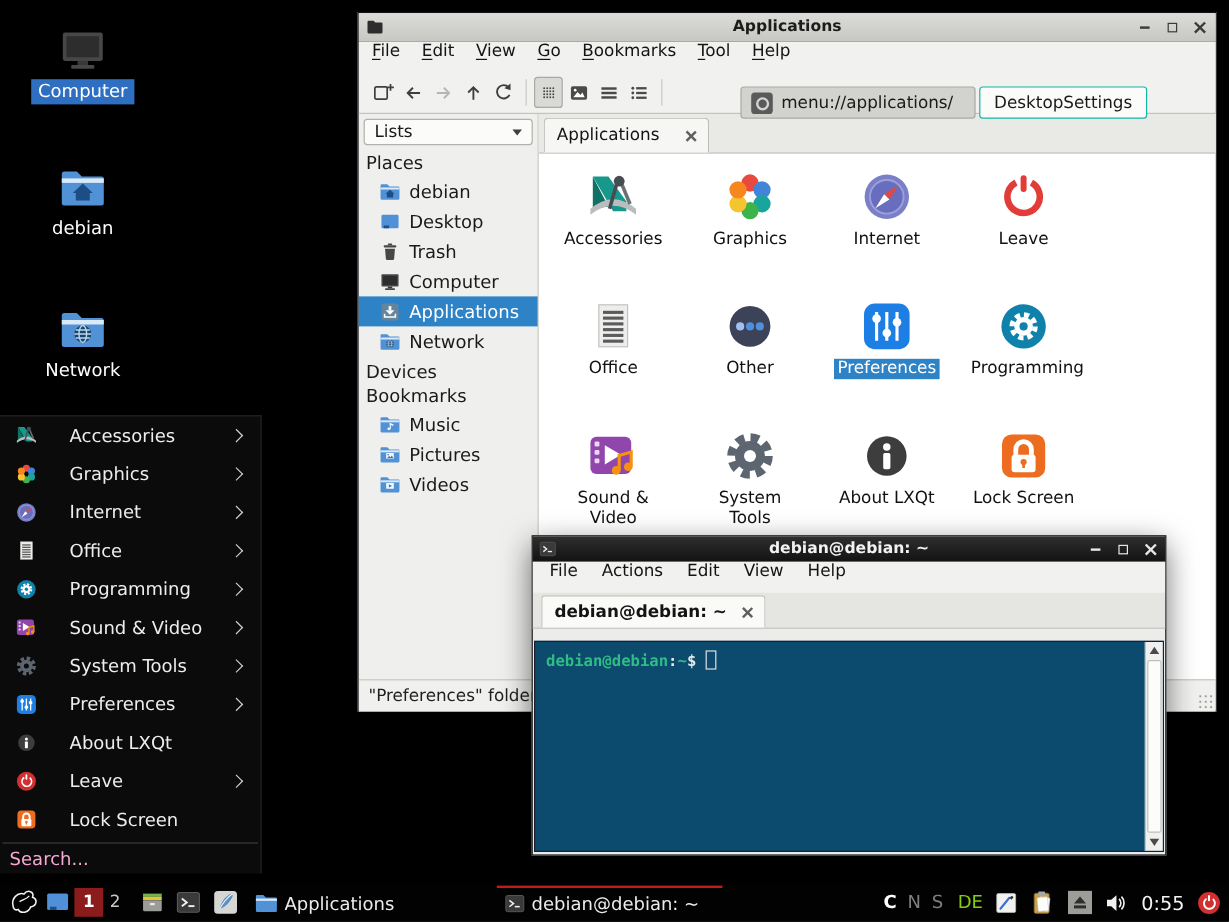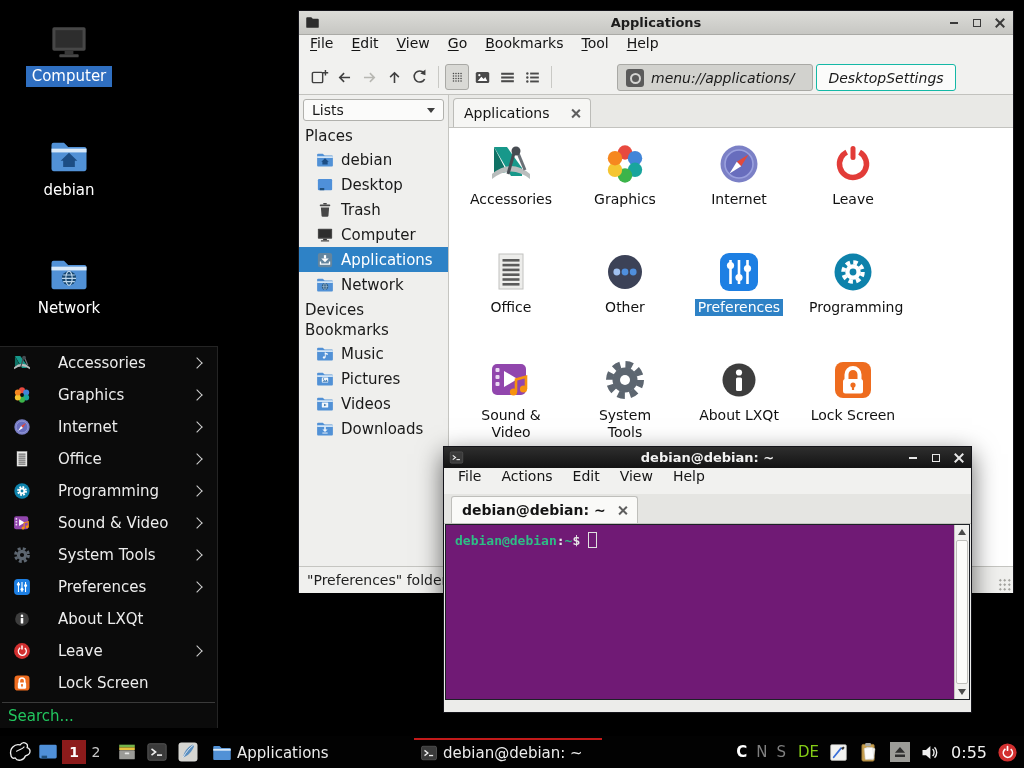--- a/index.html
+++ b/index.html
@@ -15,21 +15,21 @@
 
   
   #appmenu { position:absolute; left:0; top:346px; width:218px; height:382px;
     background:#0b0b0b; border-top:1px solid #242424; border-right:1px solid #242424; z-index:8; }
   .mitem { height:32px; display:flex; align-items:center; padding:0 10px 0 12px; cursor:default; }
   .mitem svg { width:20px; height:20px; flex:none; }
   .mitem .mlabel { margin-left:26px; font-size:15px; color:#ededed; flex:1; white-space:nowrap; }
   .chev { width:8px; height:8px; border-right:1.7px solid #cfcfcf; border-top:1.7px solid #cfcfcf;
     transform:rotate(45deg); margin-right:6px; flex:none; }
   .msep { height:1px; background:#3a3a3a; margin:3px 2px 0 2px; }
-  .msearch { height:26px; display:flex; align-items:center; padding-left:8px; font-size:15px; color:#22c55e; }
+  .msearch { height:26px; display:flex; align-items:center; padding-left:8px; font-size:15px; color:#f9a8d4; }
 
   
   .window { position:absolute; background:#f1f1ef; border:1px solid #14141a; box-shadow:0 8px 24px rgba(0,0,0,.6); }
   .titlebar { height:24px; display:flex; align-items:center; padding:0 6px; position:relative; }
   .titlebar.light { background:linear-gradient(#dcdcd8,#c7c7c3); border-bottom:1px solid #aaaaa6; }
   .titlebar.dark  { background:linear-gradient(#2e2e2e,#131313); }
   .tb-title { position:absolute; left:0; right:0; text-align:center; font-size:13px; font-weight:bold; }
   .titlebar.light .tb-title { color:#1c1c1c; }
   .titlebar.dark  .tb-title { color:#f2f2f2; }
   .tb-icon { width:15px; height:15px; z-index:1; }
@@ -50,21 +50,21 @@
 
   
   #fm { left:298px; top:10px; width:716px; height:583px; z-index:5; }
   #fm .menubar { height:25px; padding-left:2px; }
   #fm-toolbar { height:35px; background:#f1f1ef; border-bottom:1px solid #c2c2be;
     display:flex; align-items:center; padding-left:8px; position:relative; }
   .tbtn { width:24px; height:26px; display:flex; align-items:center; justify-content:center; margin-right:1px; }
   .tbtn svg { width:19px; height:19px; }
   .tbtn.pressed { background:#d9d9d5; border:1px solid #a9a9a5; border-radius:3px; }
   .tsep { width:1px; height:22px; background:#c9c9c5; margin:0 6px; }
-  .crumbs { position:absolute; left:318px; top:4px; display:flex;font-style:italic; }
+  .crumbs { position:absolute; left:318px; top:12px; display:flex; }
   .crumb { height:27px; display:flex; align-items:center; font-size:14px; color:#1a1a1a; border-radius:3px; }
   .crumb.pressed { width:196px; background:#d2d2ce; border:1px solid #a9a9a5; padding:0 8px; }
   .crumb.raised  { width:140px; background:#fbfbfa; border:1px solid #14b8a6; margin-left:3px; justify-content:center; }
   .crumb-ic { width:18px; height:18px; background:#5a5a5a; border-radius:3px; position:relative; margin-right:7px; flex:none; }
   .crumb-ic::after { content:""; position:absolute; left:4px; top:4px; width:7px; height:7px;
     border:2.5px solid #d4d4d2; border-radius:50%; }
 
   #fm-body { display:flex; height:471px; }
   #fm-side { width:150px; background:#efefed; border-right:1px solid #c5c5c1; padding-top:4px; }
   .combo { margin:0 4px; height:22px; background:#fbfbfa; border:1px solid #b1b1ad; border-radius:3px;
@@ -94,21 +94,21 @@
     background-image:radial-gradient(#9a9a96 1px, transparent 1.2px); background-size:4.5px 4.5px; }
 
   
   #term { left:443px; top:446px; width:529px; height:267px; z-index:10; background:#ececea; }
   #term .titlebar { height:21px; padding:0 5px; }
   #term .menubar { height:26px; padding-left:4px; }
   #term .menubar .mb-item { font-size:14px; padding:0 10px; }
   #term-tabbar { height:30px; background:#e5e5e2; border-bottom:1px solid #c4c4c0; display:flex; align-items:flex-end; }
   .termtab { margin-left:7px; height:27px; width:187px; background:#fafaf8; border:1px solid #bfbfbb; border-bottom:none;
     border-radius:3px 3px 0 0; display:flex; align-items:center; padding:0 10px; font-size:14px; font-weight:bold; color:#141414; }
-  #console-wrap { position:relative; height:176px; margin:0 1px 2px 1px; background:#701a75; border:1px solid #1d2126; }
+  #console-wrap { position:relative; height:176px; margin:10px 1px 2px 1px; background:#0c4a6e; border:1px solid #1d2126; }
   #console { padding:7px 0 0 9px; font-family:"DejaVu Sans Mono","Liberation Mono",monospace;
     font-size:13px; font-weight:bold; line-height:17px; }
   .pg { color:#2ebd85; } .pw { color:#e8e8e8; }
   .cursor { display:inline-block; width:9px; height:16px; border:1.5px solid #e0e0e0; margin-left:8px; vertical-align:-3px; }
   #term-scroll { position:absolute; right:0; top:0; bottom:0; width:15px; background:#f0f0ee; border-left:1px solid #c4c4c0; }
   .sb-btn { position:absolute; left:0; width:14px; height:14px; display:flex; align-items:center; justify-content:center; }
   .sb-up { top:0; } .sb-dn { bottom:0; }
   .tri-up { width:0; height:0; border-left:4.5px solid transparent; border-right:4.5px solid transparent; border-bottom:6px solid #4a4a4a; }
   .tri-dn { width:0; height:0; border-left:4.5px solid transparent; border-right:4.5px solid transparent; border-top:6px solid #4a4a4a; }
   .sb-handle { position:absolute; left:1px; top:15px; bottom:15px; width:12px; background:#fcfcfa; border:1px solid #bfbfbb; border-radius:2px; }
@@ -617,26 +617,20 @@
               <use href="#i-folder-pictures"></use>
             </svg>
           <span>Pictures</span>
           </div>
         <div class="side-item">
           <svg>
               <use href="#i-folder-videos"></use>
             </svg>
           <span>Videos</span>
           </div>
-        <div class="side-item">
-          <svg>
-              <use href="#i-folder-downloads"></use>
-            </svg>
-          <span>Downloads</span>
-          </div>
       </div>
 
       <div id="fm-content">
         <div id="fm-tabbar">
           <div class="fmtab">
             <span>Applications</span>
             <span class="tab-close"></span>
           </div>
         </div>
         <div id="iconview">

